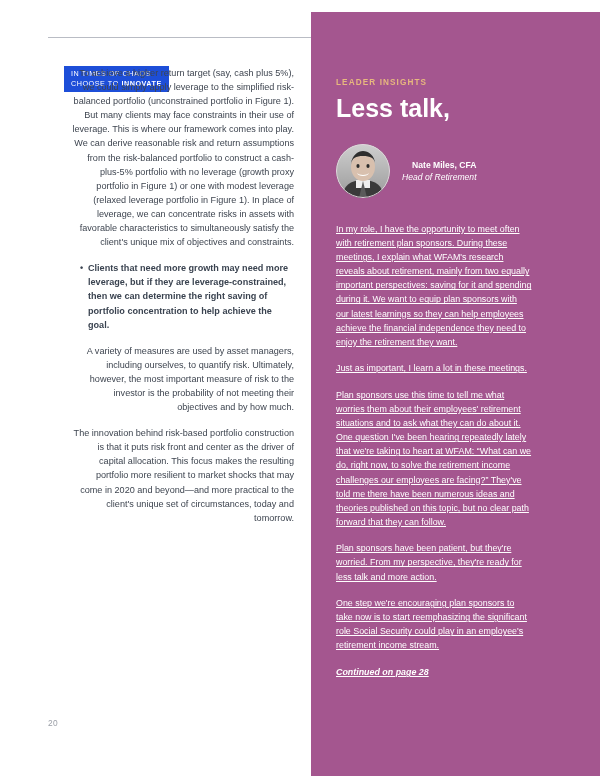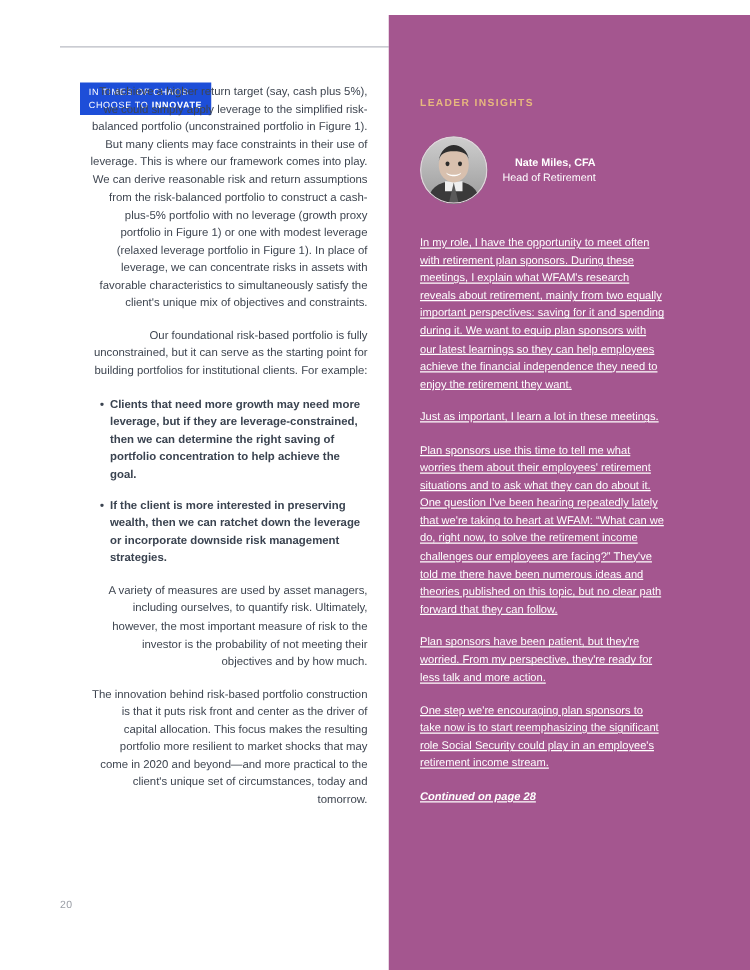--- a/index.html
+++ b/index.html
@@ -143,21 +143,21 @@
     position: relative;
   }
   #avatar svg { display: block; }
   #byline-text {
     margin-left: 12px;
     color: #ffffff;
     font-size: 8.6px;
     line-height: 12.4px;
   }
   #byline-name { font-weight: bold; }
-  #byline-role { }
+  #byline-role { font-style: italic; }
 
   #insight-body {
     margin-top: 24px;
     color: #ffffff;
     font-size: 8.9px;
     line-height: 14.1px;
   }
   #insight-body p { margin: 0 0 12.5px 0; text-decoration: underline; }
   #insight-continued {
     margin: 4px 0 0 0;
@@ -173,37 +173,36 @@
 <div id="running-head">
   <div id="header-rule"></div>
   <div id="eyebrow-badge">
     <div class="line1">IN TIMES OF CHAOS</div>
     <div class="line2"><span>CHOOSE TO </span><span class="strong">INNOVATE</span></div>
   </div>
 </div>
 
 <div id="left-column">
   <p>To achieve a higher return target (say, cash plus 5%), we could simply apply leverage to the simplified risk-balanced portfolio (unconstrained portfolio in Figure 1). But many clients may face constraints in their use of leverage. This is where our framework comes into play. We can derive reasonable risk and return assumptions from the risk-balanced portfolio to construct a cash-plus-5% portfolio with no leverage (growth proxy portfolio in Figure 1) or one with modest leverage (relaxed leverage portfolio in Figure 1). In place of leverage, we can concentrate risks in assets with favorable characteristics to simultaneously satisfy the client's unique mix of objectives and constraints.</p>
-  <p>Our foundational risk-based portfolio is fully unconstrained, but it can serve as the starting point for building portfolios for institutional clients. For example:</p>
   <ul class="bullets">
     <li>Clients that need more growth may need more leverage, but if they are leverage-constrained, then we can determine the right saving of portfolio concentration to help achieve the goal.</li>
-    <li>If the client is more interested in preserving wealth, then we can ratchet down the leverage or incorporate downside risk management strategies.</li>
   </ul>
   <p>A variety of measures are used by asset managers, including ourselves, to quantify risk. Ultimately, however, the most important measure of risk to the investor is the probability of not meeting their objectives and by how much.</p>
   <p>The innovation behind risk-based portfolio construction is that it puts risk front and center as the driver of capital allocation. This focus makes the resulting portfolio more resilient to market shocks that may come in 2020 and beyond—and more practical to the client's unique set of circumstances, today and tomorrow.</p>
 </div>
 
 <div id="folio">20</div>
 
 <aside id="insight-panel">
   <div id="insight-inner">
 
     <div id="kicker">LEADER INSIGHTS</div>
 
     <h1 id="insight-title">
+      <span class="t-bold">Less talk,</span>
     </h1>
 
     <div id="byline">
       <div id="avatar">
         <svg width="54" height="54" viewBox="0 0 54 54">
           <defs>
             <clipPath id="circ">
                 <circle cx="27" cy="27" r="27"></circle>
               </clipPath>
             <linearGradient id="bg" x1="0" y1="0" x2="0" y2="1">

